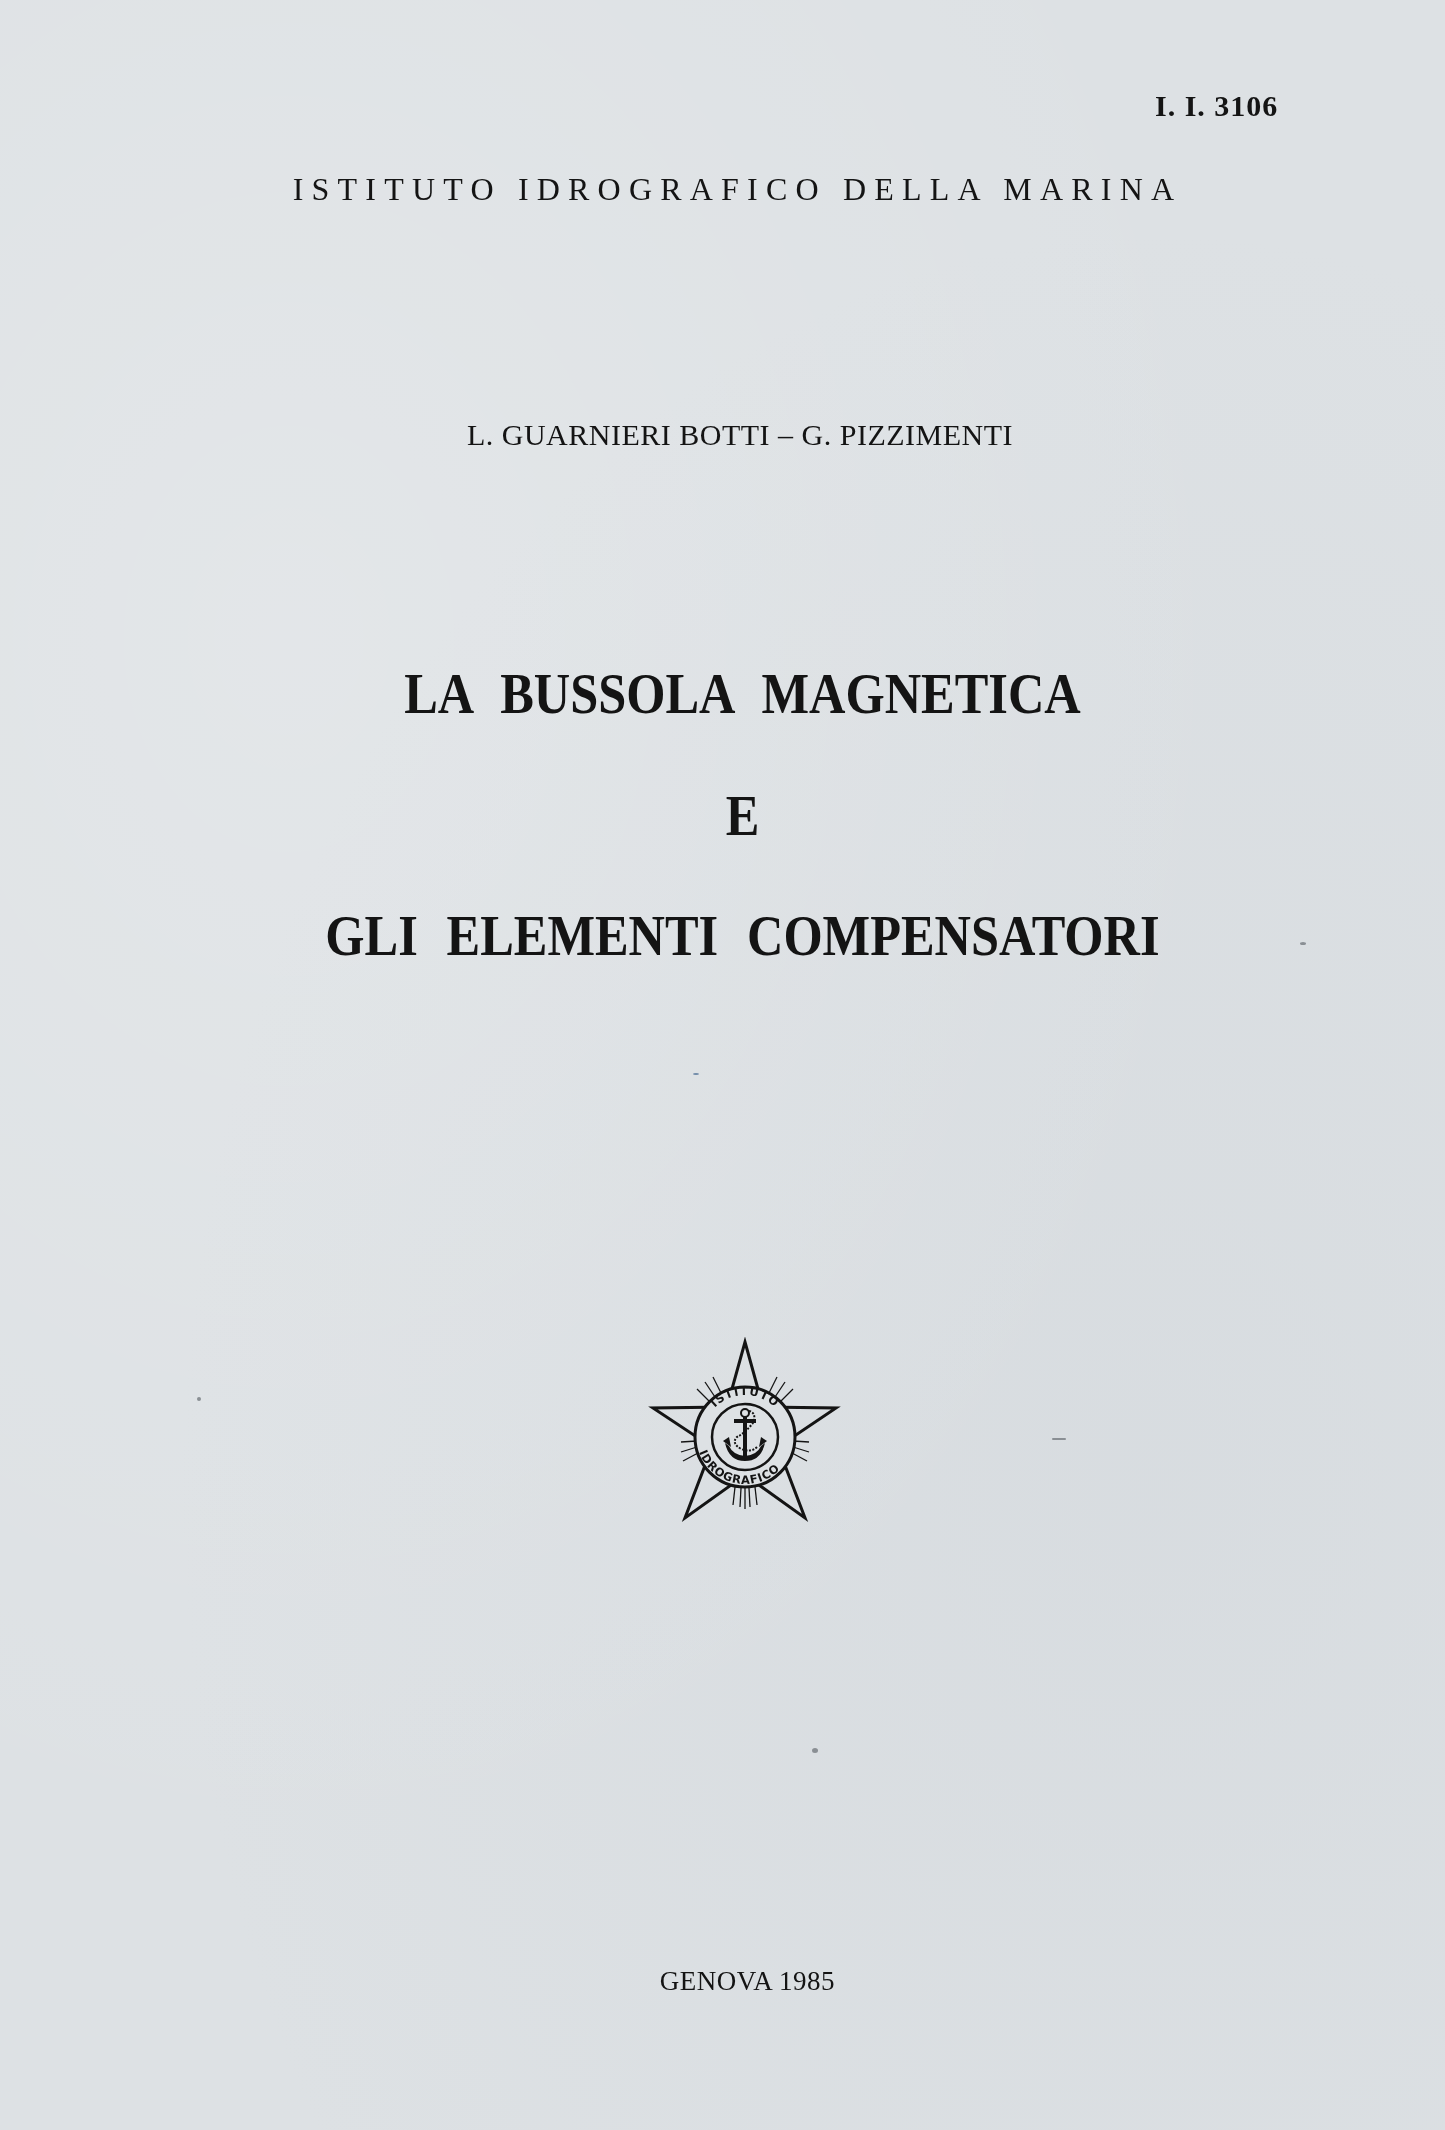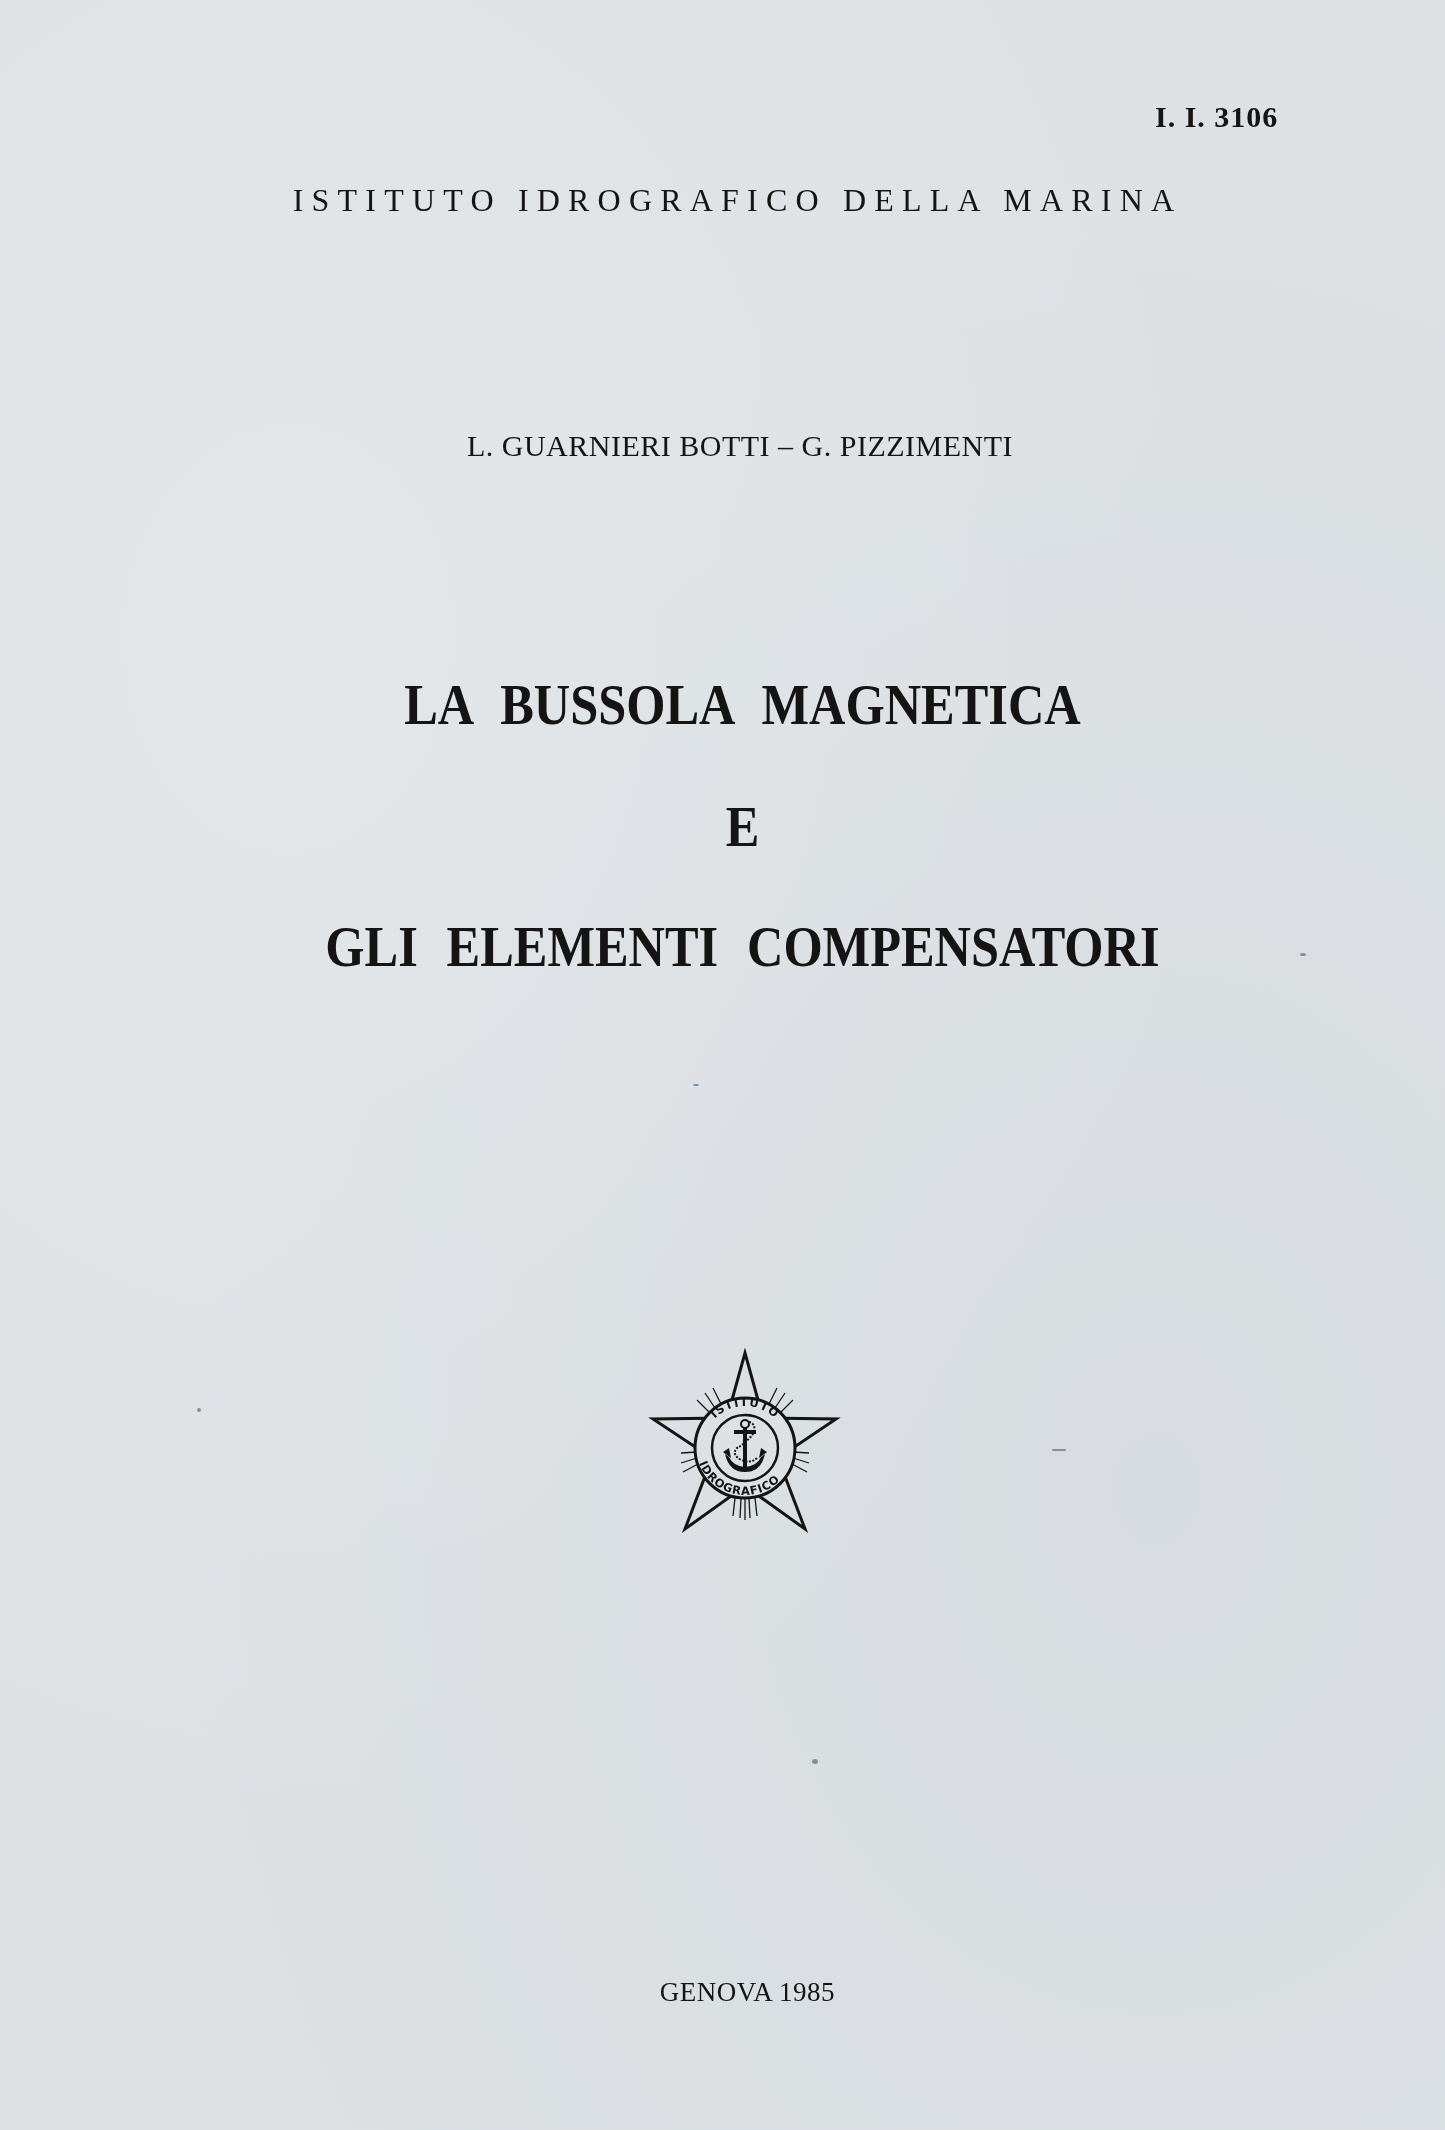--- a/index.html
+++ b/index.html
@@ -13,21 +13,21 @@
       overflow: hidden;
       background: #dde1e4;
       background-image:
         radial-gradient(ellipse at 20% 30%, rgba(255,255,255,0.18), rgba(255,255,255,0) 60%),
         radial-gradient(ellipse at 80% 70%, rgba(200,206,212,0.25), rgba(200,206,212,0) 60%);
       font-family: "Liberation Serif", "DejaVu Serif", serif;
       color: #141414;
     }
     .page {
       position: absolute;
-      left: 0; top: 16px;
+      left: 0; top: 5px;
       width: 1445px; height: 1792px;
     }
     .catalog-number {
       position: absolute;
       left: 1155px;
       top: 84px;
       font-size: 30px;
       font-weight: bold;
       letter-spacing: 1px;
       white-space: nowrap;

